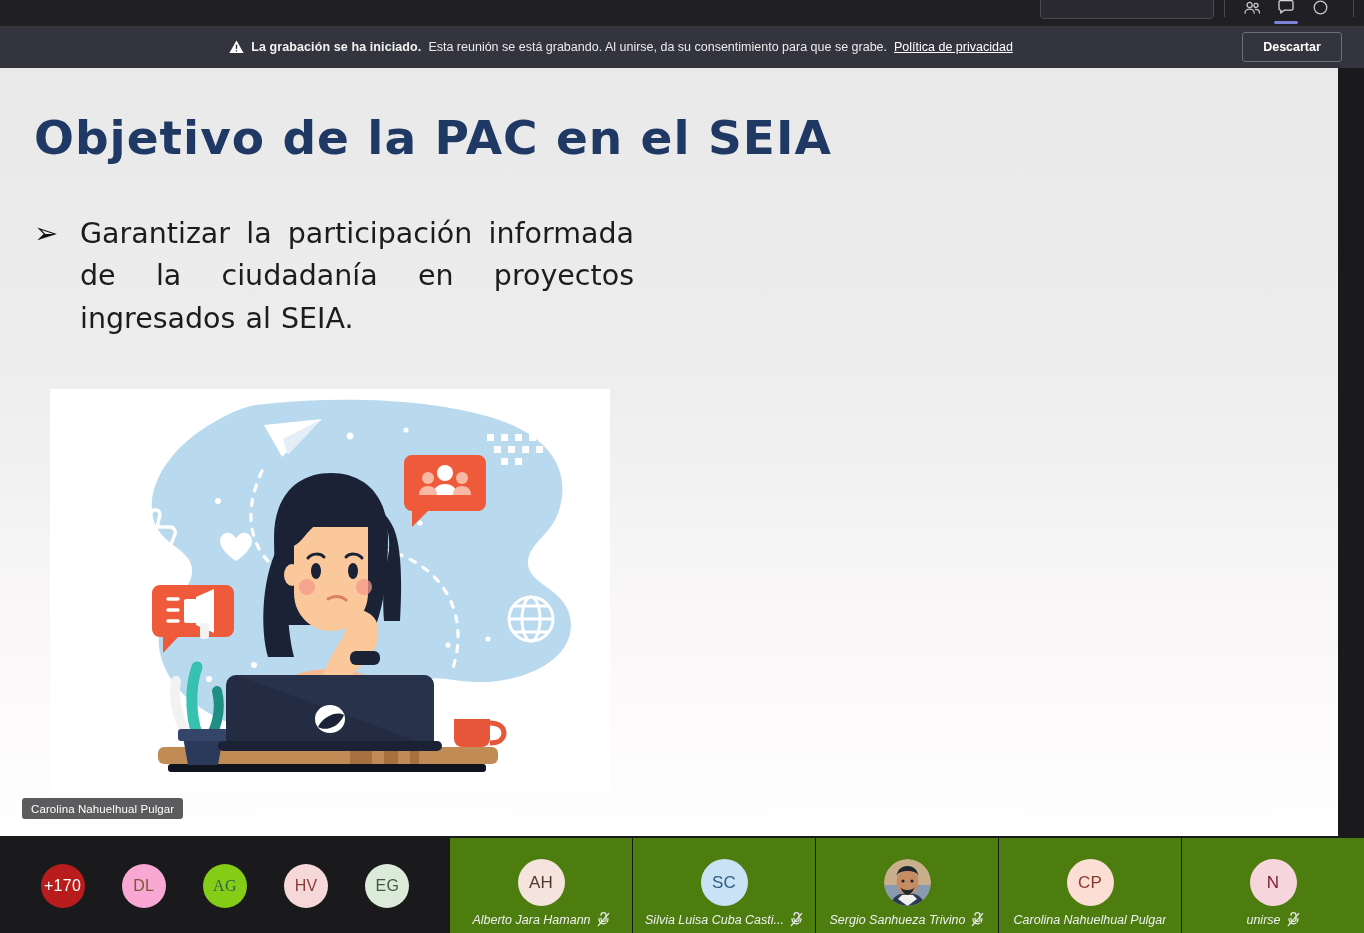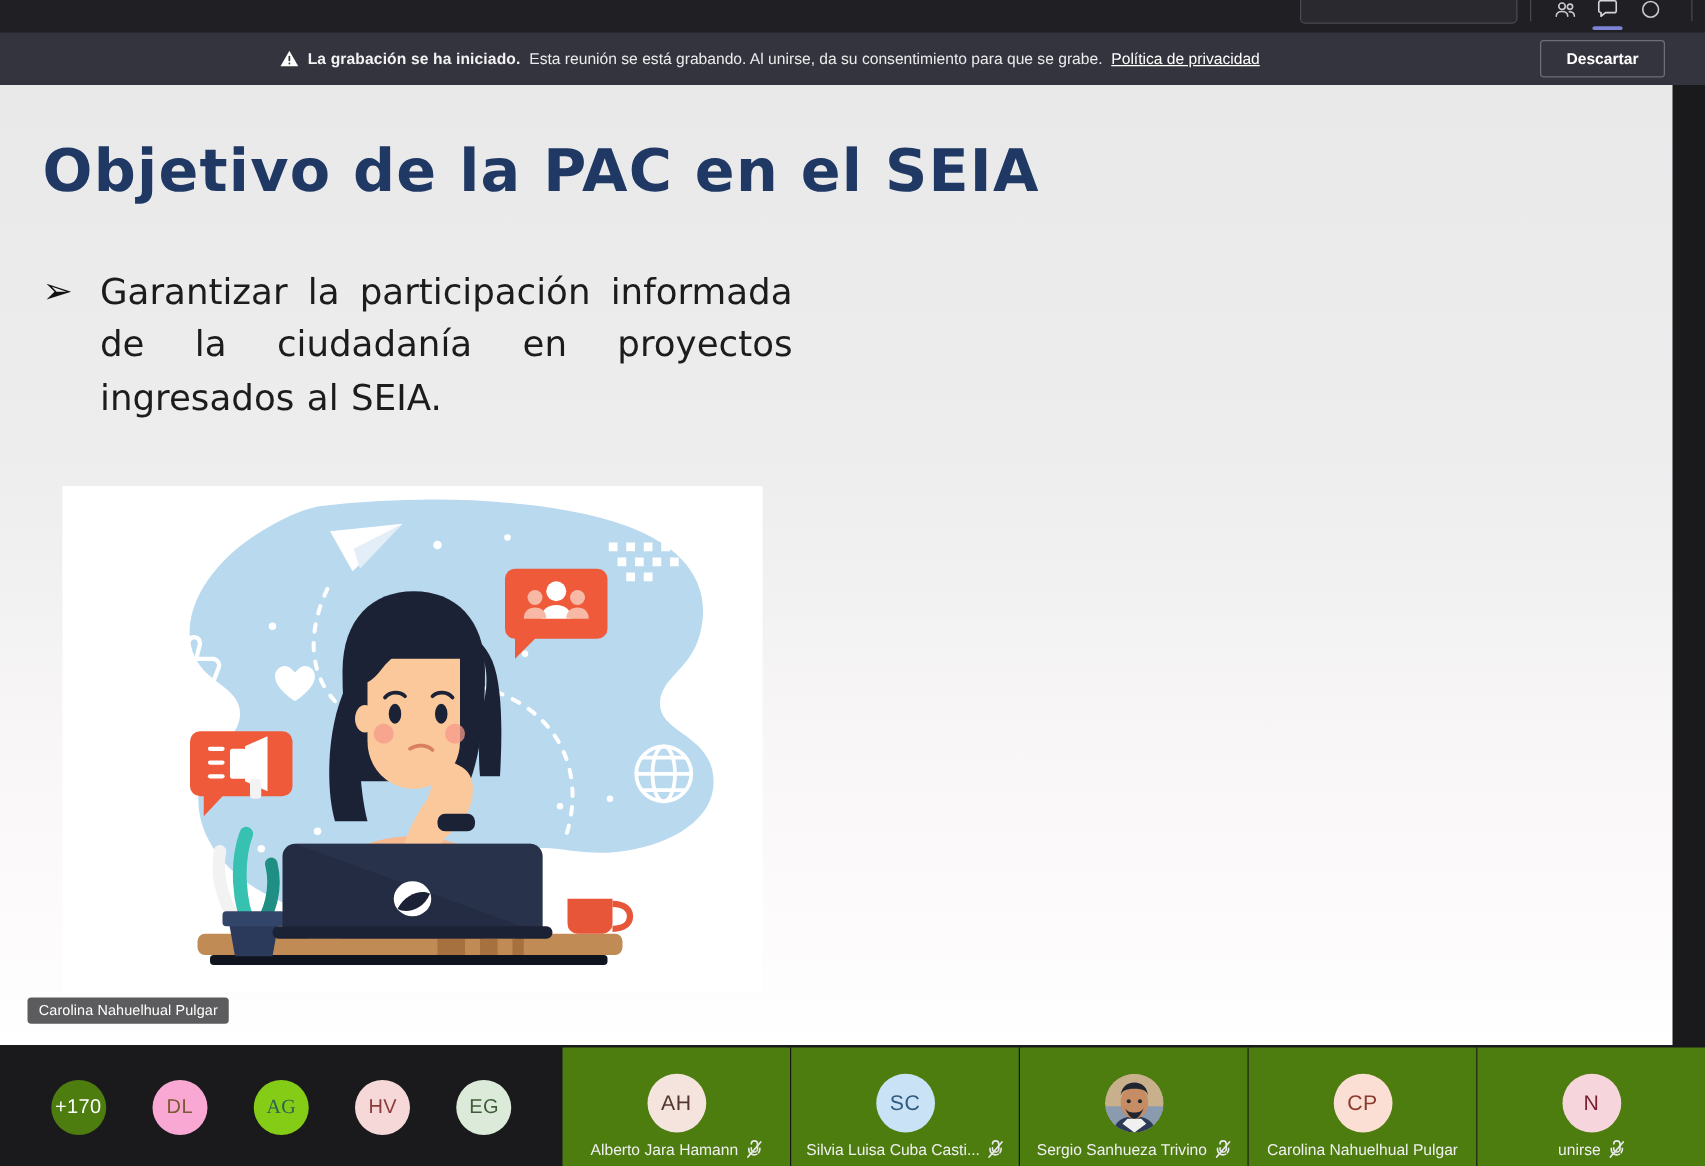--- a/index.html
+++ b/index.html
@@ -42,21 +42,21 @@
   }
   #banner-center {
     flex: 1; display: flex; align-items: center; justify-content: center;
     gap: 7px; font-size: 12.5px; color: #f2f2f3;
   }
   #banner-warning-icon { display: flex; align-items: center; }
   #banner-strong { font-weight: bold; letter-spacing: .1px; }
   #banner-body { color: #ebebec; }
   #banner-link { color: #ffffff; text-decoration: underline; cursor: pointer; }
   #dismiss-button {
-    margin-right: 32px;
+    margin-right: 22px;
     min-width: 100px; height: 30px; padding: 0 14px;
     background: transparent; border: 1px solid #6d6d7c; border-radius: 3px;
     color: #ffffff; font-size: 12.5px; font-weight: bold;
     font-family: "Liberation Sans", sans-serif; cursor: pointer;
   }
 
   
   #slide-stage {
     position: absolute; top: 68px; left: 0; width: 1364px; height: 770px;
     background: #1a1a1c;
@@ -140,20 +140,21 @@
     width: 47px; height: 47px; border-radius: 50%;
     display: flex; align-items: center; justify-content: center;
     font-size: 17px; letter-spacing: .3px;
     margin-bottom: 6px; overflow: hidden;
   }
   .tile-avatar svg { display: block; }
   .tile-footer {
     position: absolute; bottom: 6px; left: 0; right: 0;
     display: flex; align-items: center; justify-content: center; gap: 6px;
     padding: 0 8px;
+    font-style: italic;
   }
   .tile-name {
     font-size: 12.5px; color: #f0f0f1;
     white-space: nowrap; overflow: hidden; text-overflow: ellipsis;
     max-width: 168px;
   }
   .mute-icon { flex: 0 0 auto; display: flex; align-items: center; }
 </style>
 </head>
 <body>
@@ -355,21 +356,21 @@
         </g>
       </svg>
     </div>
 
     <div id="presenter-chip">Carolina Nahuelhual Pulgar</div>
   </div>
 </div>
 
 <div id="filmstrip">
   <div id="overflow-group">
-      <div class="mini-avatar" style="background: #4d7c0f; color: rgb(255, 255, 255); text-align: center;">+170</div>
+      <div class="mini-avatar" style="background: #b91c1c; color: rgb(255, 255, 255); text-align: center;">+170</div>
       <div class="mini-avatar" style="background: #f9a8d4; color: rgb(122, 90, 49);">DL</div>
       <div class="mini-avatar" style="background: #84cc16; color: rgb(44, 99, 80); font-family: Liberation Serif, serif;">AG</div>
       <div class="mini-avatar" style="background: rgb(246, 216, 216); color: rgb(139, 59, 59);">HV</div>
       <div class="mini-avatar" style="background: rgb(220, 235, 217); color: rgb(63, 92, 58);">EG</div>
     </div>
   <div id="named-group">
       <div class="participant-tile">
         <div class="tile-avatar" style="background: rgb(245, 227, 222); color: rgb(83, 55, 47);">AH</div>
         <div class="tile-footer">
           <span class="tile-name">Alberto Jara Hamann</span>

